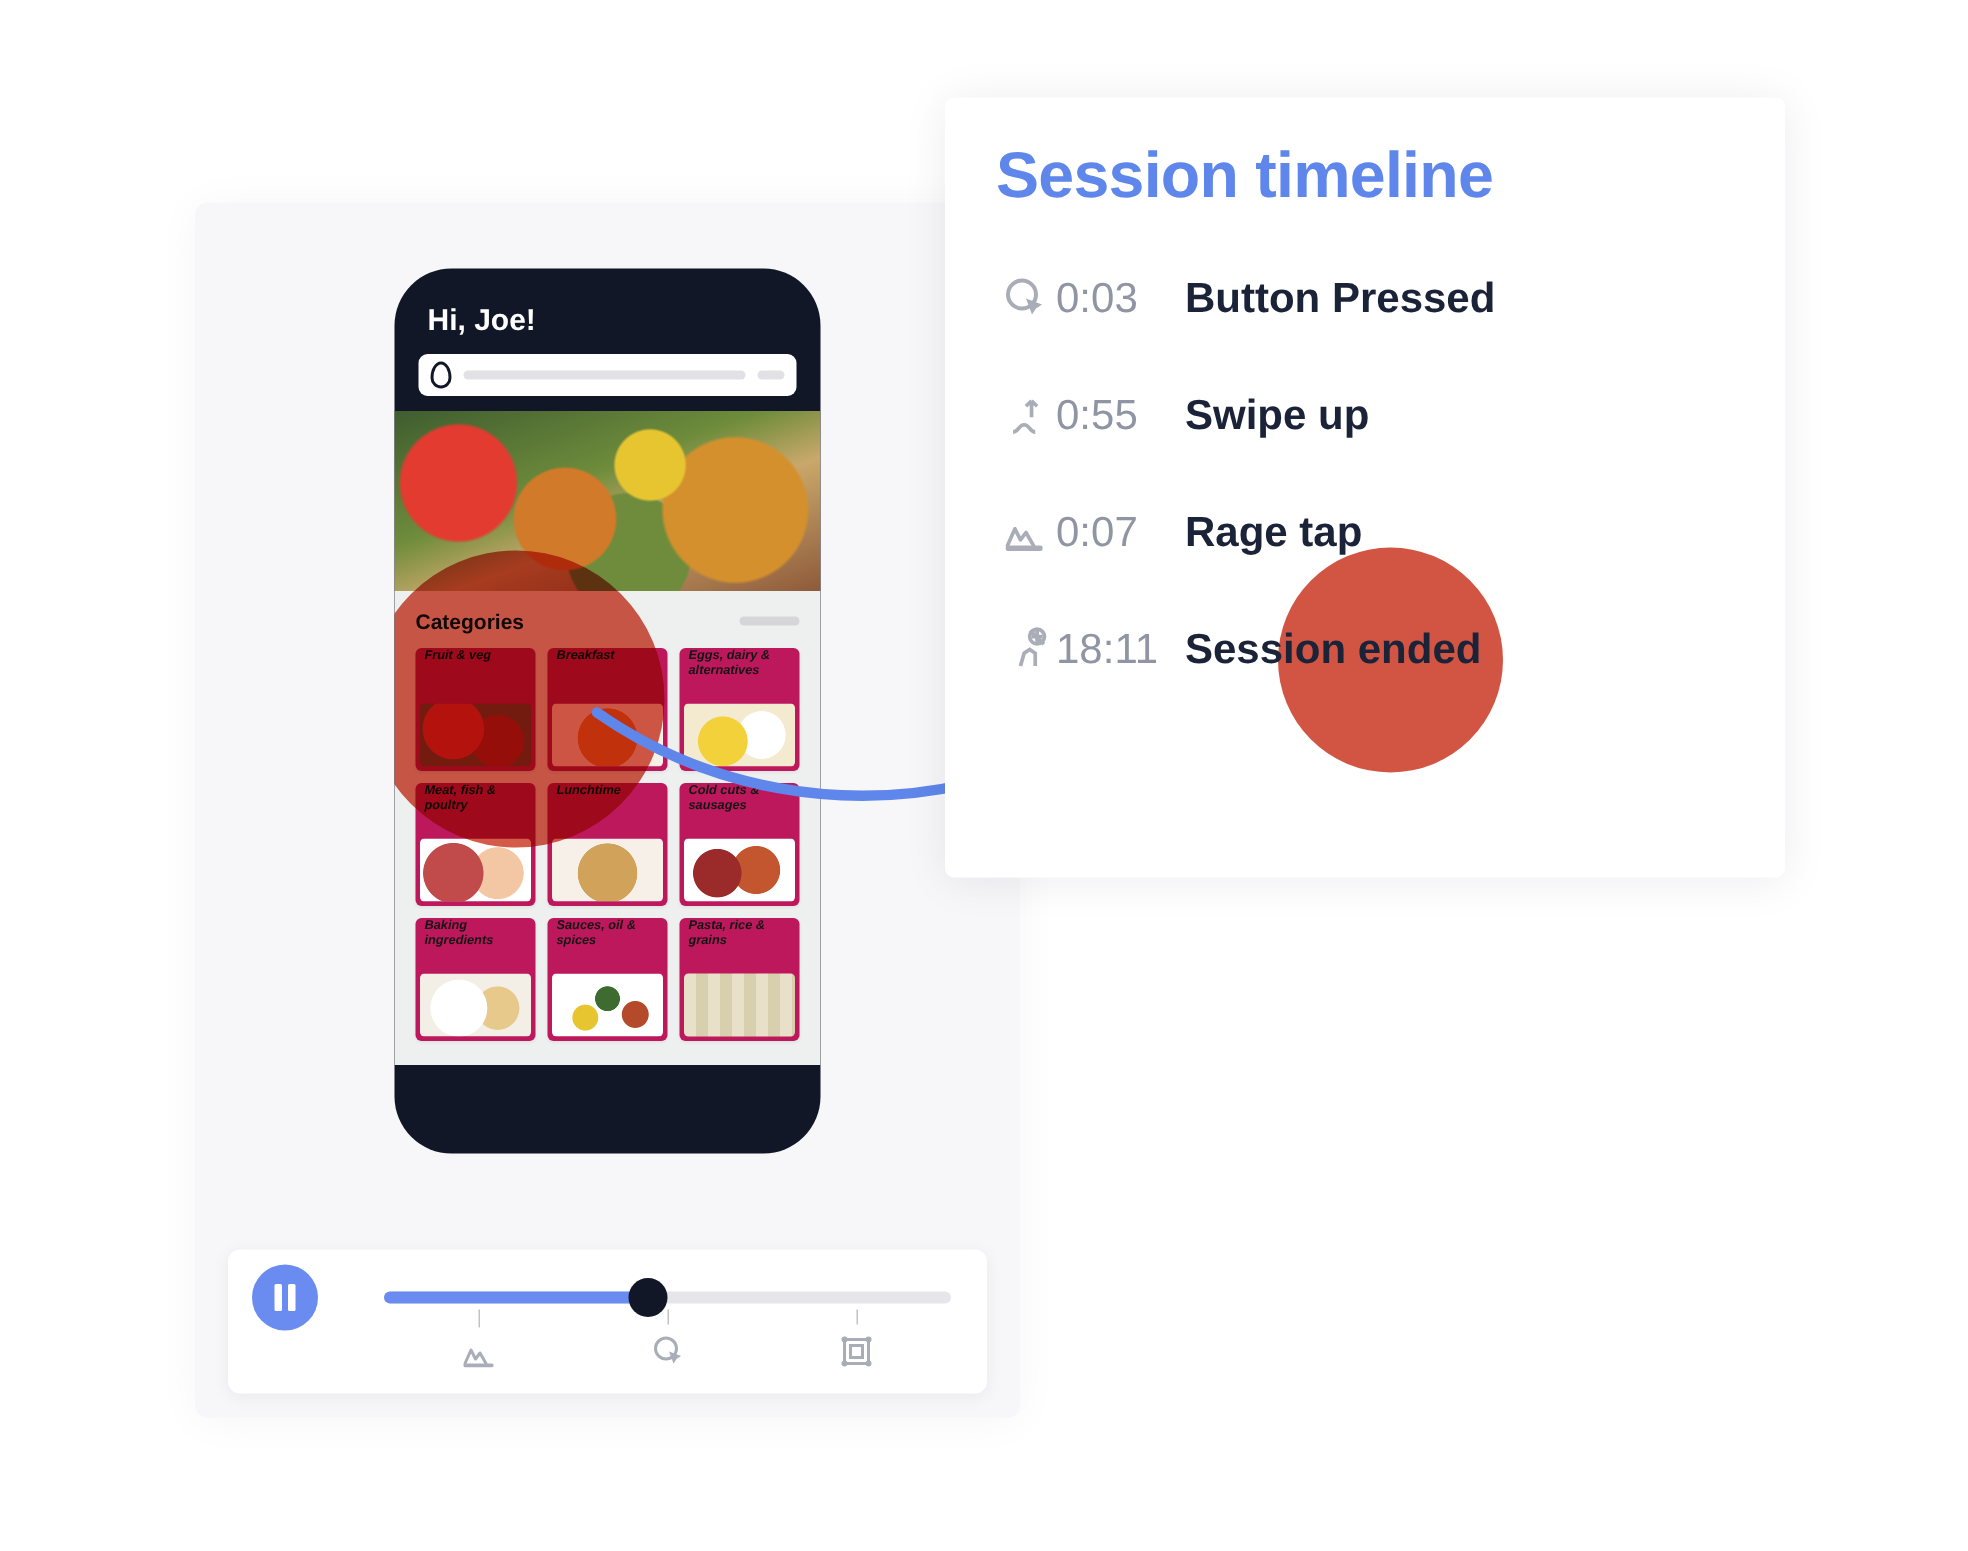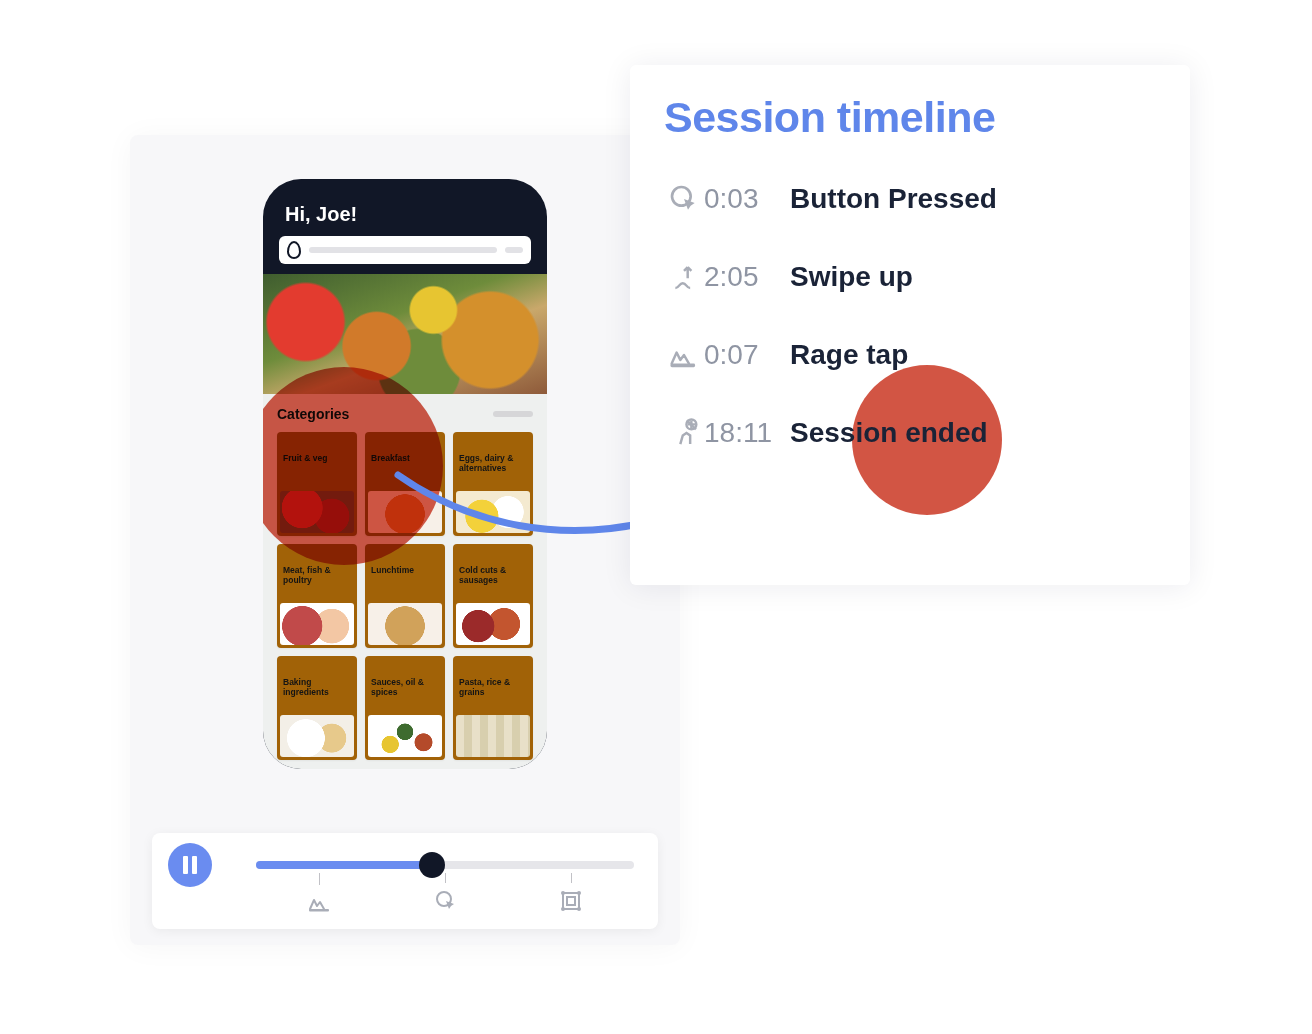--- a/index.html
+++ b/index.html
@@ -36,23 +36,24 @@
       radial-gradient(circle at 80% 55%,#d4902c 0 20%,transparent 21%),
       radial-gradient(circle at 55% 80%,#6e8c3b 0 22%,transparent 23%),
       linear-gradient(160deg,#3f5d2f,#6e8c3b 40%,#c9a86b 60%,#8e5a3a);
   }
   .catwrap{background:#eef0ef;padding:12px 14px 16px 14px;}
   .cat-head{display:flex;align-items:center;justify-content:space-between;margin-bottom:10px;}
   .cat-head h3{margin:0;font-size:14px;font-weight:800;color:#141414;}
   .cat-head .mini{width:40px;height:6px;background:#d6d6d8;border-radius:3px;}
   .grid{display:grid;grid-template-columns:repeat(3,1fr);gap:8px;}
   .tile{
-    background:#a16207;border-radius:4px;padding:22px 6px 4px 6px;
+    background:#be185d;border-radius:4px;padding:0 6px 4px 6px;
     box-shadow:0 1px 2px rgba(0,0,0,.05);height:78px;position:relative;
     overflow:hidden;
+    font-style:italic;
   }
   .tile .lbl{font-size:8.5px;font-weight:800;line-height:1.15;color:#141414;}
   .tile .pic{position:absolute;bottom:3px;left:3px;right:3px;height:42px;border-radius:3px;}
   
   .c0 .pic{background:radial-gradient(circle at 30% 40%,#d8322b 0 35%,transparent 36%),radial-gradient(circle at 70% 60%,#b52720 0 30%,transparent 31%),#8a4a2f;}
   .c1 .pic{background:radial-gradient(circle at 50% 55%,#e78a2a 0 45%,transparent 46%),#f7f0e8;}
   .c2 .pic{background:radial-gradient(circle at 35% 60%,#f3d13a 0 30%,transparent 31%),radial-gradient(circle at 70% 50%,#fff 0 28%,transparent 29%),#f4ead0;}
   .c3 .pic{background:radial-gradient(circle at 30% 55%,#c14a4a 0 35%,transparent 36%),radial-gradient(circle at 70% 55%,#f3c7a4 0 30%,transparent 31%),#fff;}
   .c4 .pic{background:radial-gradient(circle at 50% 55%,#d1a25a 0 45%,transparent 46%),#f7f0e8;}
   .c5 .pic{background:radial-gradient(circle at 30% 55%,#9b2a2a 0 28%,transparent 29%),radial-gradient(circle at 65% 50%,#c3552f 0 30%,transparent 31%),#fff;}
@@ -242,21 +243,21 @@
           <span class="time">0:03</span>
           <span class="ev">Button Pressed</span>
         </div>
         <div class="row">
           <span class="ic">
             <svg width="32" height="32" viewBox="0 0 26 26" fill="none" stroke-width="2">
               <path d="M16 14V5m0 0l-3 3m3-3l3 3"></path>
               <path d="M6 22c3 0 3-4 6-4s3 4 6 4"></path>
             </svg>
           </span>
-          <span class="time">2:05</span>
+          <span class="time">0:55</span>
           <span class="ev">Swipe up</span>
         </div>
         <div class="row">
           <span class="ic">
             <svg width="32" height="28" viewBox="0 0 26 22" fill="none" stroke-width="2">
               <path d="M3 18l4-9 3 6 3-4 4 7" stroke-linecap="round" stroke-linejoin="round"></path>
               <rect x="2" y="18" width="20" height="3" rx="1.2" fill="#a9adb7" stroke="none"></rect>
             </svg>
           </span>
           <span class="time">0:07</span>

